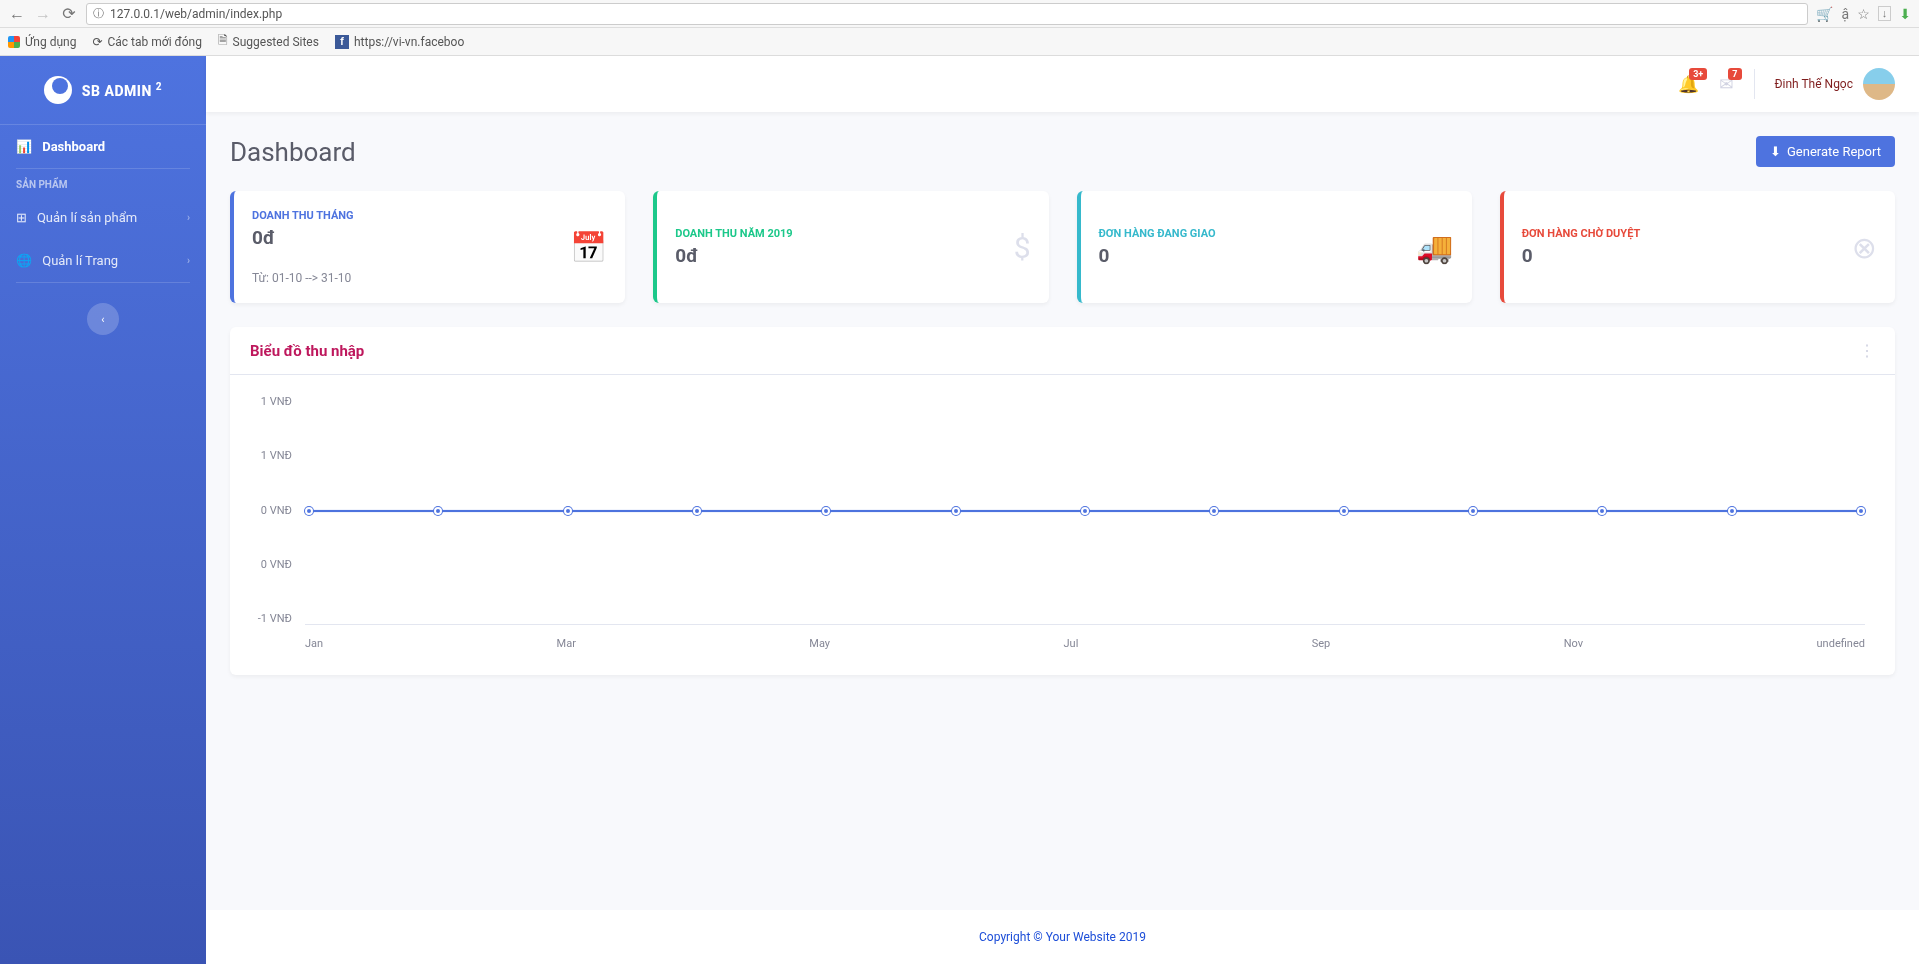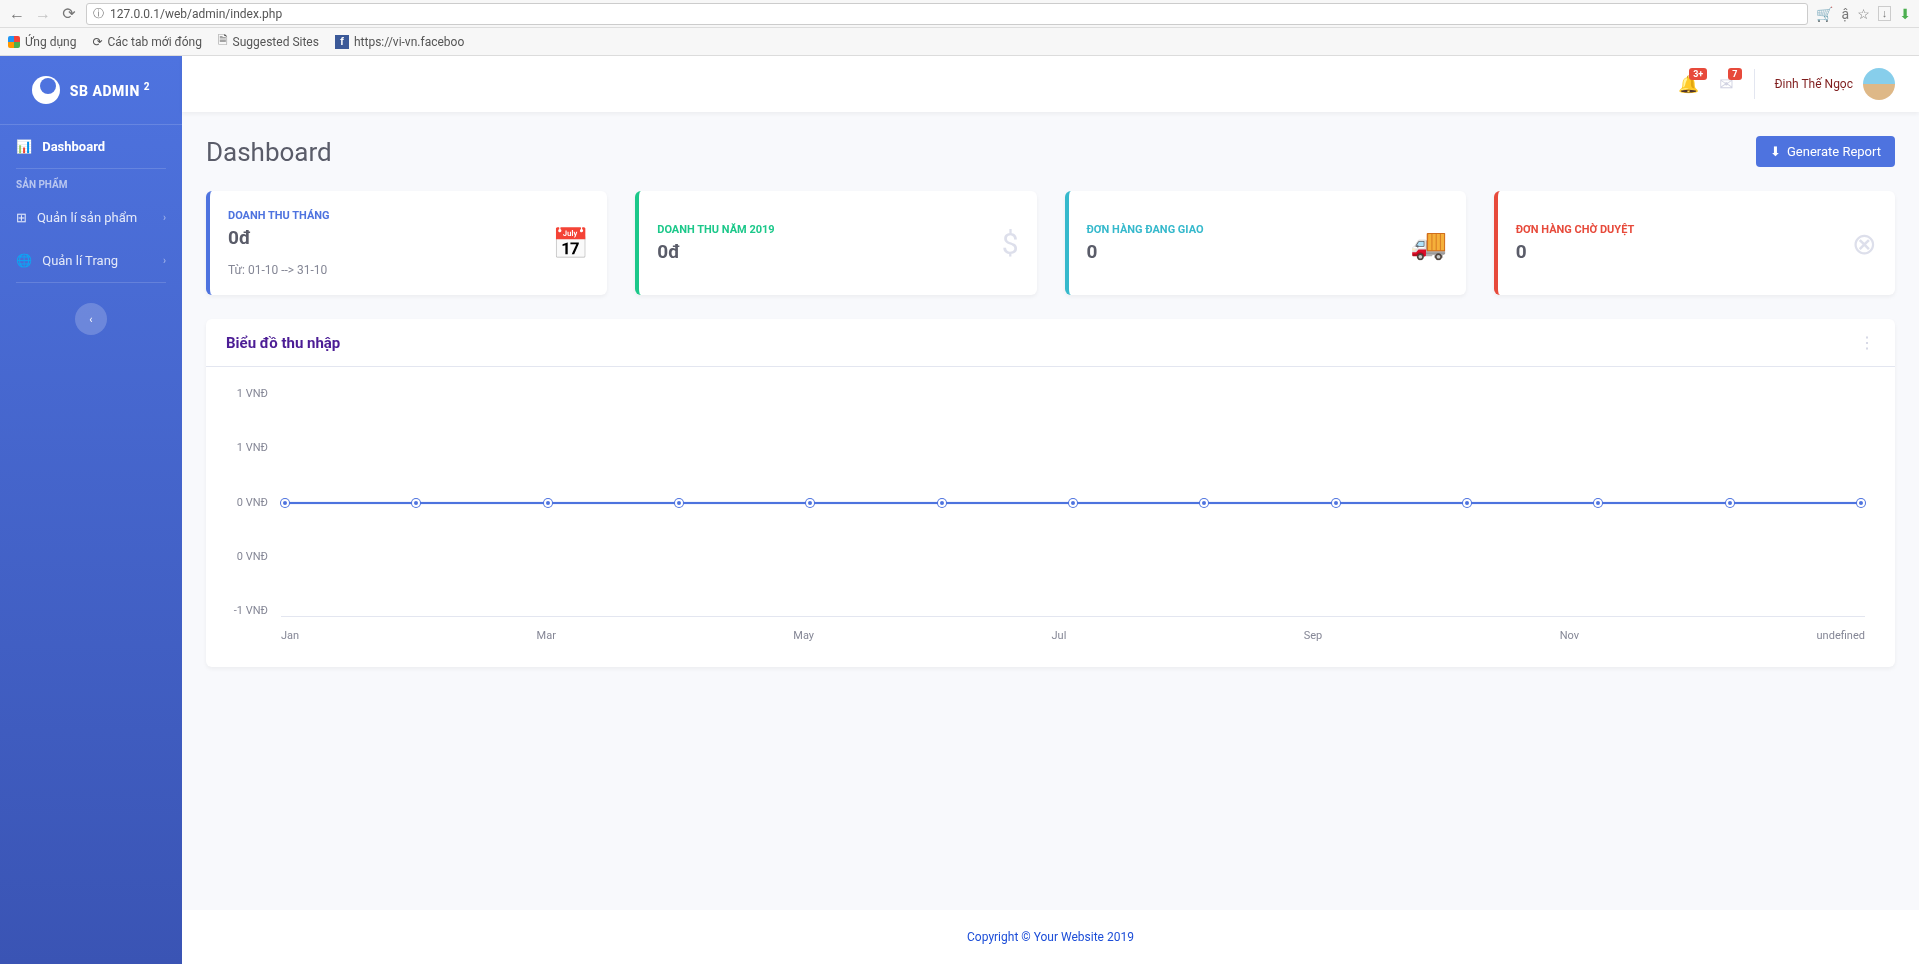--- a/index.html
+++ b/index.html
@@ -14,21 +14,21 @@
 .browser-right span { color: #777; font-size: 14px; }
 .cart-icon { color: #4caf50; }
 
 .bookmarks-bar { height: 28px; display: flex; padding: 0 8px; border-bottom: 1px solid #ddd; background: #f7f7f7; gap: 16px; font-size: 12px; color: #555; }
 .bookmark-item { display: flex; align-items: center; gap: 5px; cursor: pointer; }
 .apps-icon { background: conic-gradient(#f44336 0 90deg, #4caf50 90deg 180deg, #ff9800 180deg 270deg, #2196f3 270deg 360deg); border-radius: 2px; width: 12px; height: 12px; }
 
 
 .app-wrapper { display: flex; height: calc(964px - 56px); }
 
-.sidebar { width: 182px; background: linear-gradient(180deg, #4e73df 0%, #3a54b4 100%); color: #fff; padding: 0; }
+.sidebar { width: 206px; background: linear-gradient(180deg, #4e73df 0%, #3a54b4 100%); color: #fff; padding: 0; }
 .sidebar-brand { display: flex; align-items: center; justify-content: center; padding: 20px 0; gap: 10px; font-weight: 800; font-size: 14px; letter-spacing: 0.5px; border-bottom: 1px solid rgba(255,255,255,0.15); }
 .brand-logo { width: 28px; height: 28px; background: #fff; border-radius: 50%; position: relative; }
 .brand-logo::after { content: ""; position: absolute; width: 16px; height: 16px; background: #4e73df; border-radius: 50%; top: 2px; left: 8px; }
 .brand-sup { font-size: 10px; vertical-align: super; }
 
 .nav-item { padding: 14px 16px; display: flex; align-items: center; gap: 10px; font-size: 13px; cursor: pointer; opacity: 0.85; }
 .nav-item.active { opacity: 1; font-weight: 700; }
 .nav-section { padding: 10px 16px 6px; font-size: 10px; opacity: 0.6; font-weight: 700; }
 .nav-divider { height: 1px; background: rgba(255,255,255,0.15); margin: 0 16px; }
 .nav-chevron { margin-left: auto; opacity: 0.6; font-size: 10px; }
@@ -54,26 +54,26 @@
 .stat-card.primary { border-left-color: #4e73df; }
 .stat-card.success { border-left-color: #1cc88a; }
 .stat-card.info { border-left-color: #36b9cc; align-items: center; }
 .stat-card.danger { border-left-color: #e74a3b; justify-content: space-between; }
 .stat-label { font-size: 11px; font-weight: 700; text-transform: uppercase; margin-bottom: 4px; }
 .stat-card.primary .stat-label { color: #4e73df; }
 .stat-card.success .stat-label { color: #1cc88a; }
 .stat-card.info .stat-label { color: #36b9cc; }
 .stat-card.danger .stat-label { color: #e74a3b; }
 .stat-value { font-size: 19px; font-weight: 700; color: #5a5c69; }
-.stat-sub { font-size: 12px; color: #858796; margin-top: 14px; }
+.stat-sub { font-size: 12px; color: #858796; margin-top: 22px; }
 .stat-icon { font-size: 30px; color: #dddfeb; }
 
 .chart-card { background: #fff; border-radius: 6px; box-shadow: 0 2px 4px rgba(0,0,0,0.05); }
 .chart-header { padding: 14px 20px; border-bottom: 1px solid #e3e6f0; display: flex; justify-content: space-between; align-items: center; }
-.chart-title { color: #4c1d95; font-weight: 700; font-size: 15px; }
+.chart-title { color: #be185d; font-weight: 700; font-size: 15px; }
 .chart-menu { color: #d1d3e2; font-size: 16px; cursor: pointer; }
 .chart-body { padding: 20px; }
 
 .chart-area { position: relative; height: 260px; }
 .y-axis { position: absolute; left: 0; top: 0; bottom: 30px; width: 50px; display: flex; flex-direction: column; justify-content: space-between; text-align: right; font-size: 11px; color: #858796; padding-right: 8px; }
 .plot { position: absolute; left: 55px; right: 10px; top: 0; bottom: 30px; border-bottom: 1px solid #e3e6f0; }
 .gridline { position: absolute; left: 0; right: 0; top: 50%; height: 2px; background: #4e73df; }
 .gridline::before { content: ""; position: absolute; left: 0; right: 0; top: -1px; height: 4px; background: rgba(78,115,223,0.08); }
 .x-axis { position: absolute; left: 55px; right: 10px; bottom: 0; height: 24px; display: flex; justify-content: space-between; font-size: 11px; color: #858796; align-items: center; margin-top: 40px; }
 .x-axis span:last-child { text-align: right; }

